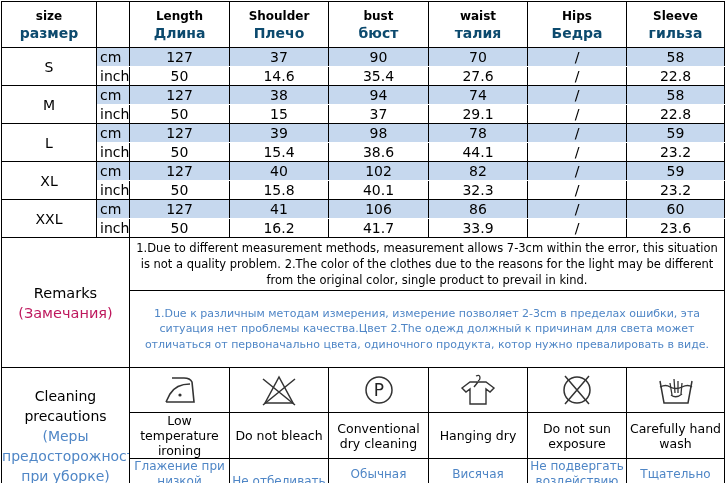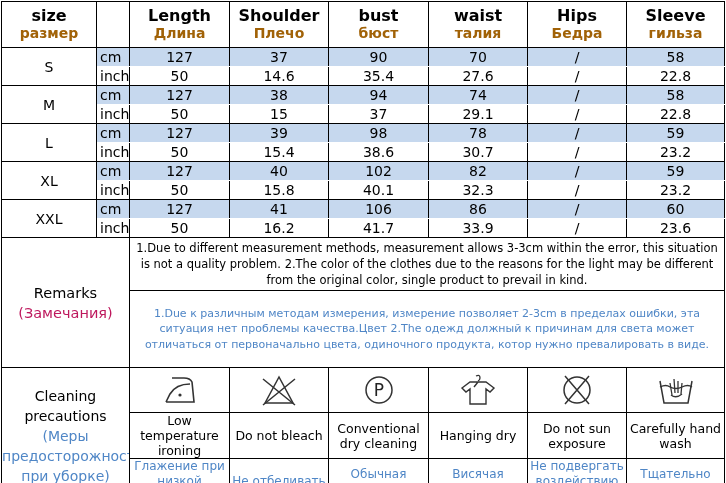--- a/index.html
+++ b/index.html
@@ -1,22 +1,22 @@
 <!DOCTYPE html>
 <html><head>
 <meta charset="utf-8">
 <style>
   html, body { margin:0; padding:0; background:#ffffff; }
   body { width:726px; height:483px; overflow:hidden; font-family:"DejaVu Sans", sans-serif; color:#000; }
   .wrap { position:absolute; left:1px; top:1px; width:723px; }
   table { border-collapse:collapse; table-layout:fixed; width:723px; }
   td { border:1px solid #000; padding:0; text-align:center; vertical-align:middle; overflow:hidden; }
   .hdr td { height:45px; }
-  .h-en { font-weight:bold; font-size:16px; line-height:16px; display:block; }
-  .h-ru { font-weight:bold; font-size:14px; line-height:18px; color:#a16207; display:block; }
+  .h-en { font-weight:bold; font-size:12px; line-height:16px; display:block; }
+  .h-ru { font-weight:bold; font-size:14px; line-height:18px; color:#0c4a6e; display:block; }
   .size-cell { font-size:15px; }
   .unit { font-size:13.5px; text-align:left; padding-left:3px; border-right:1px solid #000; }
   .row-cm td.val, .row-cm td.unit { background:#c6d8ee; }
   .row td { height:18px; font-size:14px; line-height:18px; }
   .row-cm td.val, .row-cm td.unit { border-bottom:1px solid #fff; }
   td.val { border-left:1px solid #000; border-right:1px solid #000; }
   .remarks-label { font-size:14.5px; line-height:20px; }
   .remarks-label .ru { color:#be185d; display:block; }
   .remarks-en { font-size:11.5px; line-height:16px; padding:2px 4px; height:48px; }
   .remarks-ru { font-size:11px; line-height:15.5px; padding:12px 4px; color:#4f86c6; height:52px; }
@@ -123,21 +123,21 @@
     <td class="val">98</td>
     <td class="val">78</td>
     <td class="val">/</td>
     <td class="val">59</td>
   </tr>
   <tr class="row row-inch">
     <td class="unit">inch</td>
     <td class="val">50</td>
     <td class="val">15.4</td>
     <td class="val">38.6</td>
-    <td class="val">30.7</td>
+    <td class="val">44.1</td>
     <td class="val">/</td>
     <td class="val">23.2</td>
   </tr>
 
   <tr class="row row-cm">
     <td class="size-cell" rowspan="2">XL</td>
     <td class="unit">cm</td>
     <td class="val">127</td>
     <td class="val">40</td>
     <td class="val">102</td>
@@ -173,21 +173,21 @@
     <td class="val">33.9</td>
     <td class="val">/</td>
     <td class="val">23.6</td>
   </tr>
 
   <tr>
     <td class="remarks-label" rowspan="2" colspan="2">
       <span>Remarks</span>
       <span class="ru">(Замечания)</span>
     </td>
-    <td class="remarks-en" colspan="6">1.Due to different measurement methods, measurement allows 3-3cm within the error, this situation is not a quality problem.    2.The color of the clothes due to the reasons for the light may be different from the original color, single product to prevail in kind.</td>
+    <td class="remarks-en" colspan="6">1.Due to different measurement methods, measurement allows 7-3cm within the error, this situation is not a quality problem.    2.The color of the clothes due to the reasons for the light may be different from the original color, single product to prevail in kind.</td>
   </tr>
   <tr>
     <td class="remarks-ru" colspan="6">1.Due к различным методам измерения, измерение позволяет 2-3cm в пределах ошибки, эта ситуация нет проблемы качества.Цвет 2.The одежд должный к причинам для света может отличаться от первоначально цвета, одиночного продукта, котор нужно превалировать в виде.</td>
   </tr>
 
   <tr>
     <td class="clean-label" rowspan="3" colspan="2">
       <span>Cleaning precautions</span>
       <span class="ru">(Меры предосторожности при уборке)</span>
     </td>

